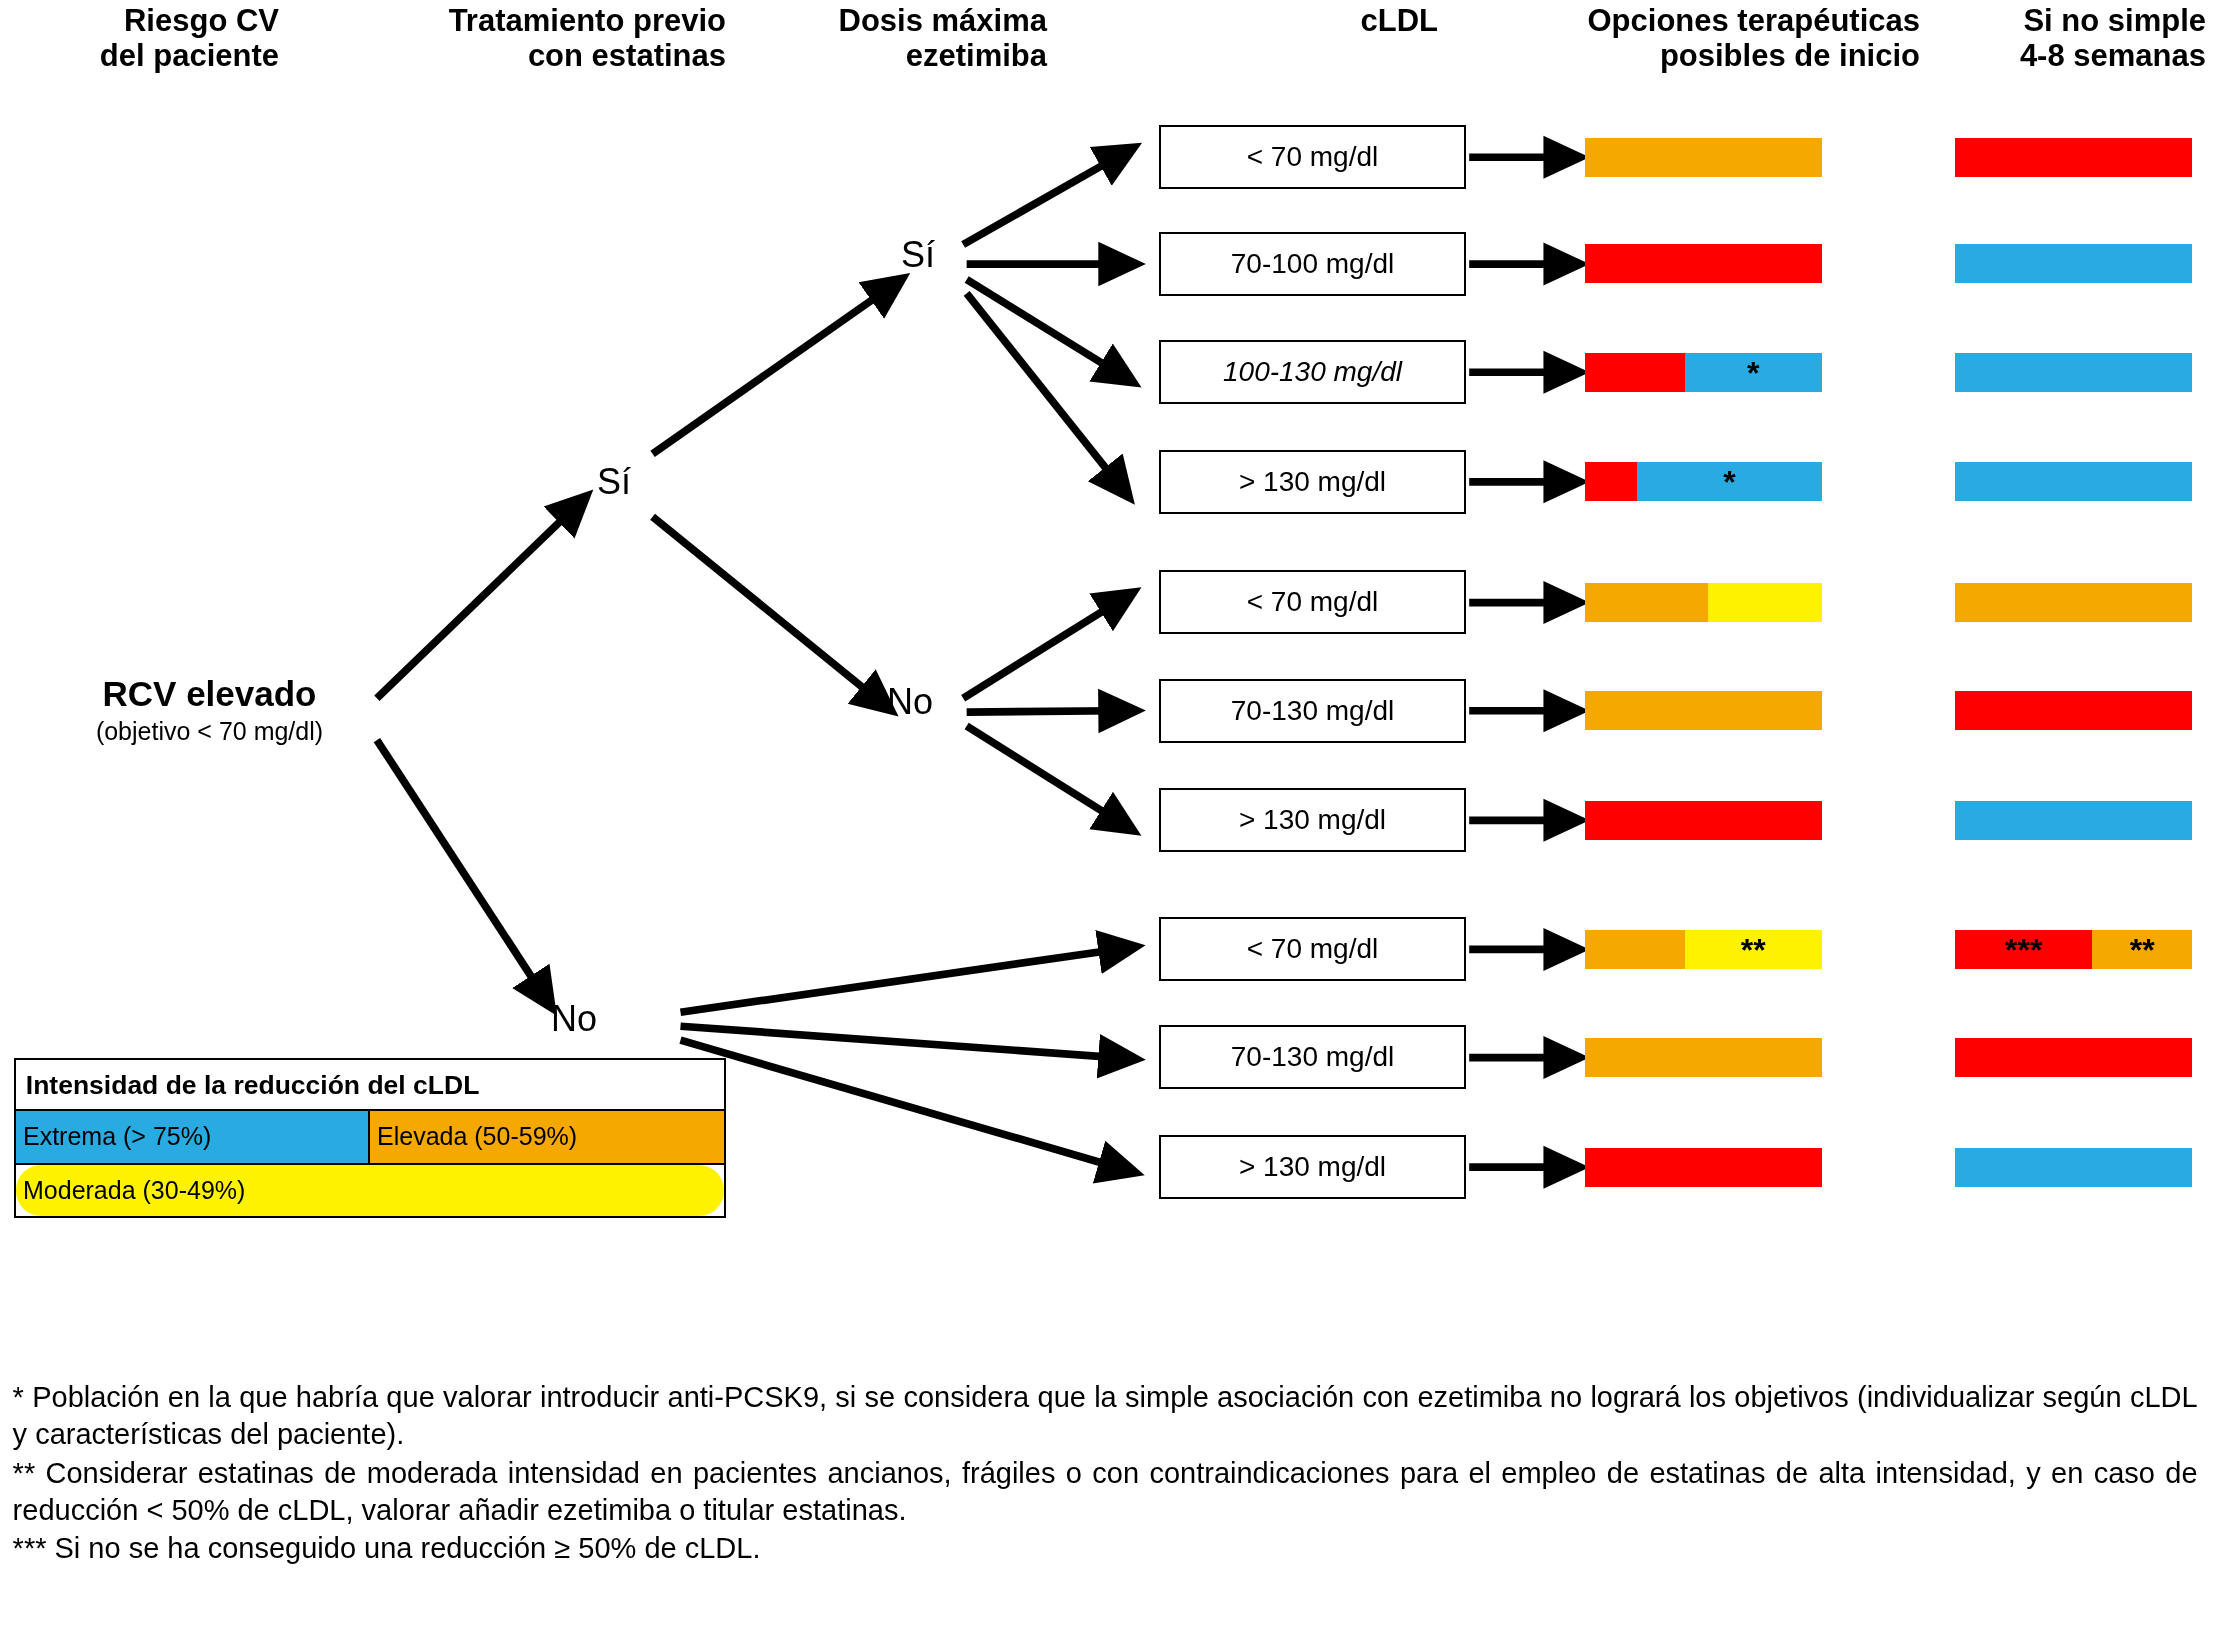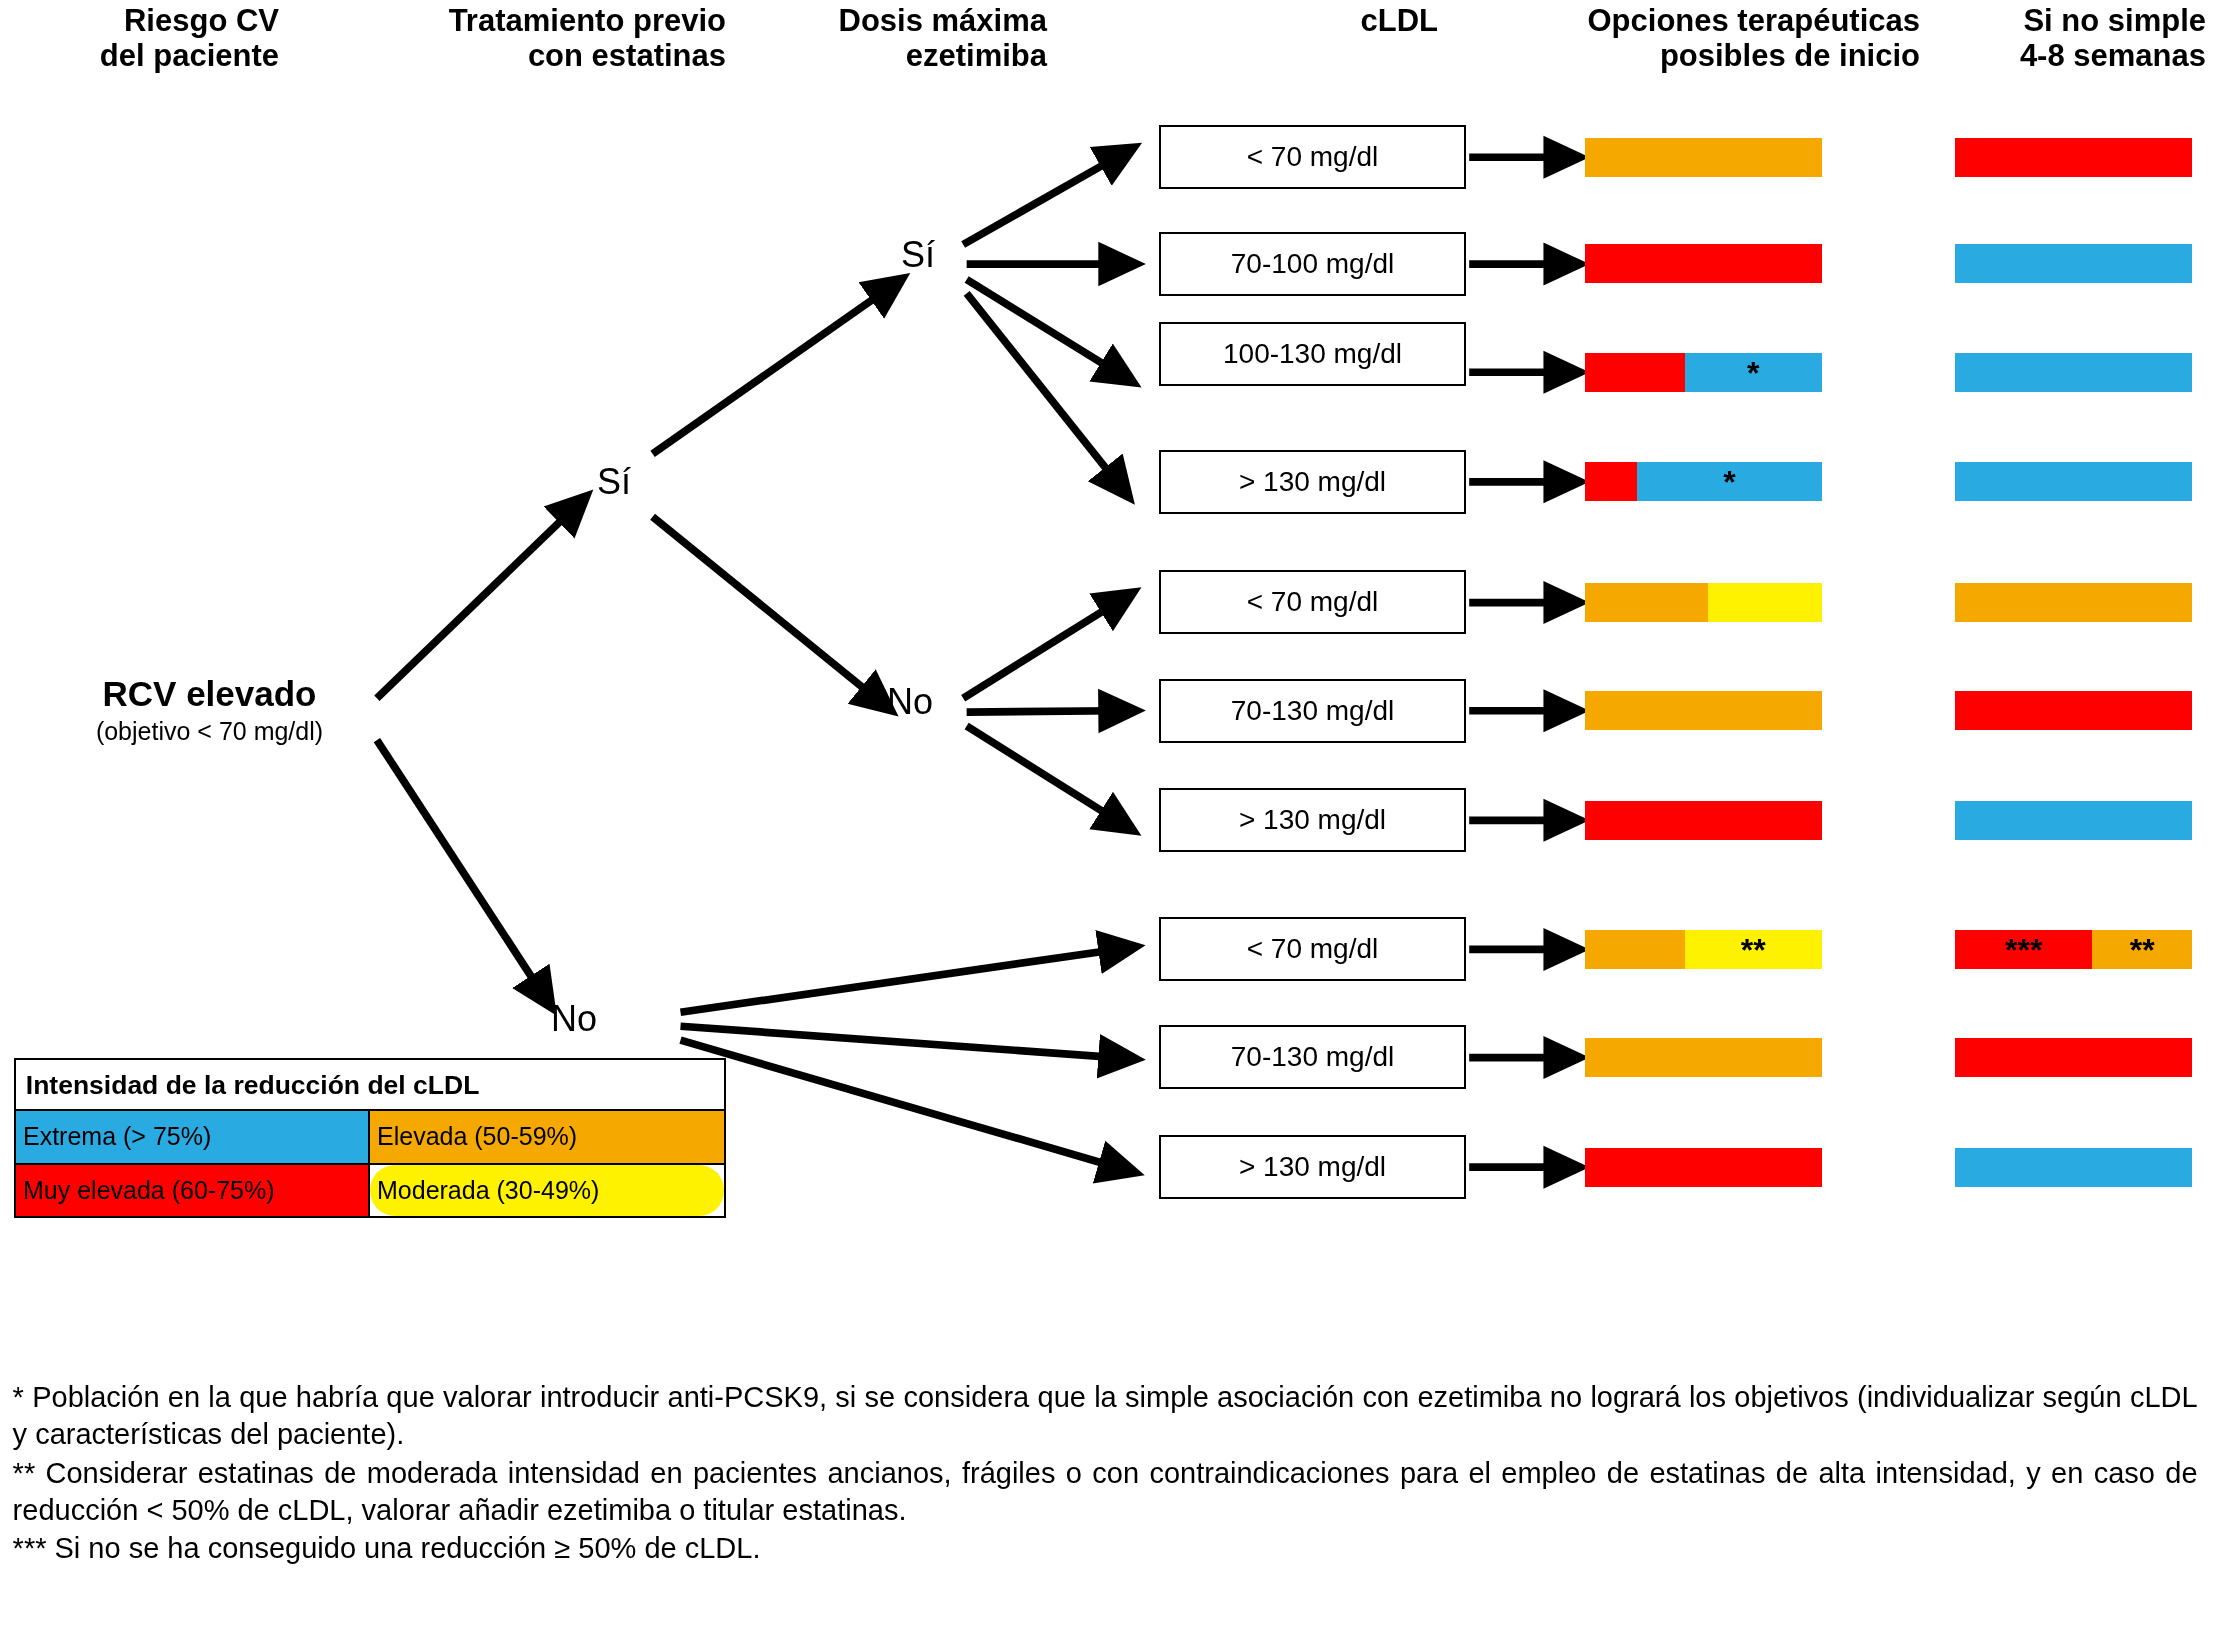--- a/index.html
+++ b/index.html
@@ -168,21 +168,21 @@
   <path d="M2105,863 L2240,863" stroke="#000" stroke-width="11" fill="none" marker-end="url(#ah2)"></path>
   <path d="M2105,1018 L2240,1018" stroke="#000" stroke-width="11" fill="none" marker-end="url(#ah2)"></path>
   <path d="M2105,1175 L2240,1175" stroke="#000" stroke-width="11" fill="none" marker-end="url(#ah2)"></path>
   <path d="M2105,1360 L2240,1360" stroke="#000" stroke-width="11" fill="none" marker-end="url(#ah2)"></path>
   <path d="M2105,1515 L2240,1515" stroke="#000" stroke-width="11" fill="none" marker-end="url(#ah2)"></path>
   <path d="M2105,1672 L2240,1672" stroke="#000" stroke-width="11" fill="none" marker-end="url(#ah2)"></path>
 </svg>
 
 <div class="abs cldl-box" style="left:1159px; top:125px;">&lt; 70 mg/dl</div>
 <div class="abs cldl-box" style="left:1159px; top:232px;">70-100 mg/dl</div>
-<div class="abs cldl-box" style="left:1159px; top:322px;">100-130 mg/dl</div>
+<div class="abs cldl-box" style="left:1159px; top:340px;font-style:italic;">100-130 mg/dl</div>
 <div class="abs cldl-box" style="left:1159px; top:450px;">&gt; 130 mg/dl</div>
 <div class="abs cldl-box" style="left:1159px; top:570px;">&lt; 70 mg/dl</div>
 <div class="abs cldl-box" style="left:1159px; top:679px;">70-130 mg/dl</div>
 <div class="abs cldl-box" style="left:1159px; top:788px;">&gt; 130 mg/dl</div>
 <div class="abs cldl-box" style="left:1159px; top:917px;">&lt; 70 mg/dl</div>
 <div class="abs cldl-box" style="left:1159px; top:1025px;">70-130 mg/dl</div>
 <div class="abs cldl-box" style="left:1159px; top:1135px;">&gt; 130 mg/dl</div>
 
 <div class="abs" id="opt-bars">
     <div class="bar-row abs" style="left: 1585px; top: 138px; width: 237px;">
@@ -265,21 +265,20 @@
     </div>
   </div>
 
 <div class="abs" id="legend">
   <div class="title">Intensidad de la reducción del cLDL</div>
   <div class="lrow first">
     <div class="lcell" style="background:#29ABE2;">Extrema (&gt; 75%)</div>
     <div class="lcell" style="background:#F5A800;">Elevada (50-59%)</div>
   </div>
   <div class="lrow">
-    <div class="lcell" style="background:#FF0000;">Muy elevada (60-75%)</div>
     <div class="lcell" style="background:#FFF200;border-radius:25px;">Moderada (30-49%)</div>
   </div>
 </div>
 
 <div class="abs" id="notes">
   <p>* Población en la que habría que valorar introducir anti-PCSK9, si se considera que la simple asociación con ezetimiba no logrará los objetivos (individualizar según cLDL y características del paciente).</p>
   <p>** Considerar estatinas de moderada intensidad en pacientes ancianos, frágiles o con contraindicaciones para el empleo de estatinas de alta intensidad, y en caso de reducción &lt; 50% de cLDL, valorar añadir ezetimiba o titular estatinas.</p>
   <p>*** Si no se ha conseguido una reducción ≥ 50% de cLDL.</p>
 </div>
 

